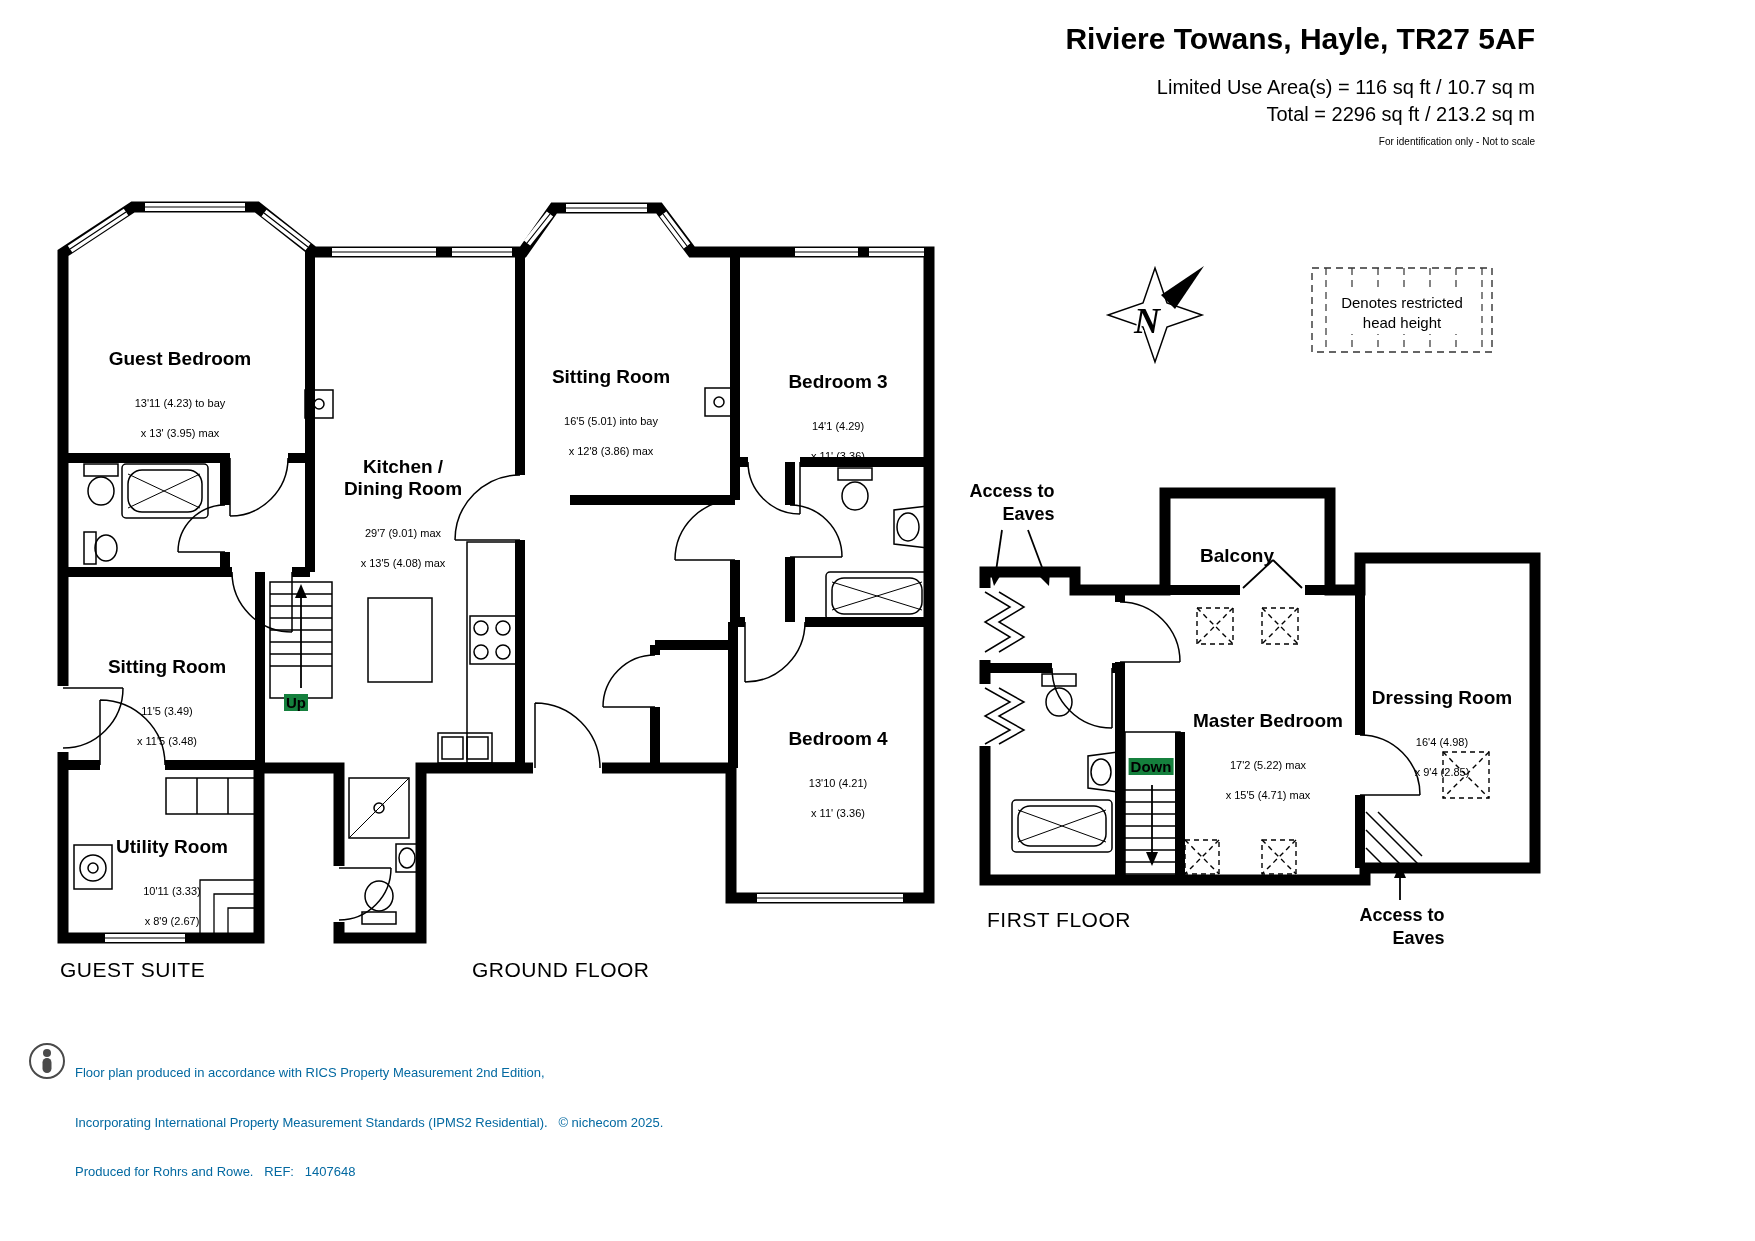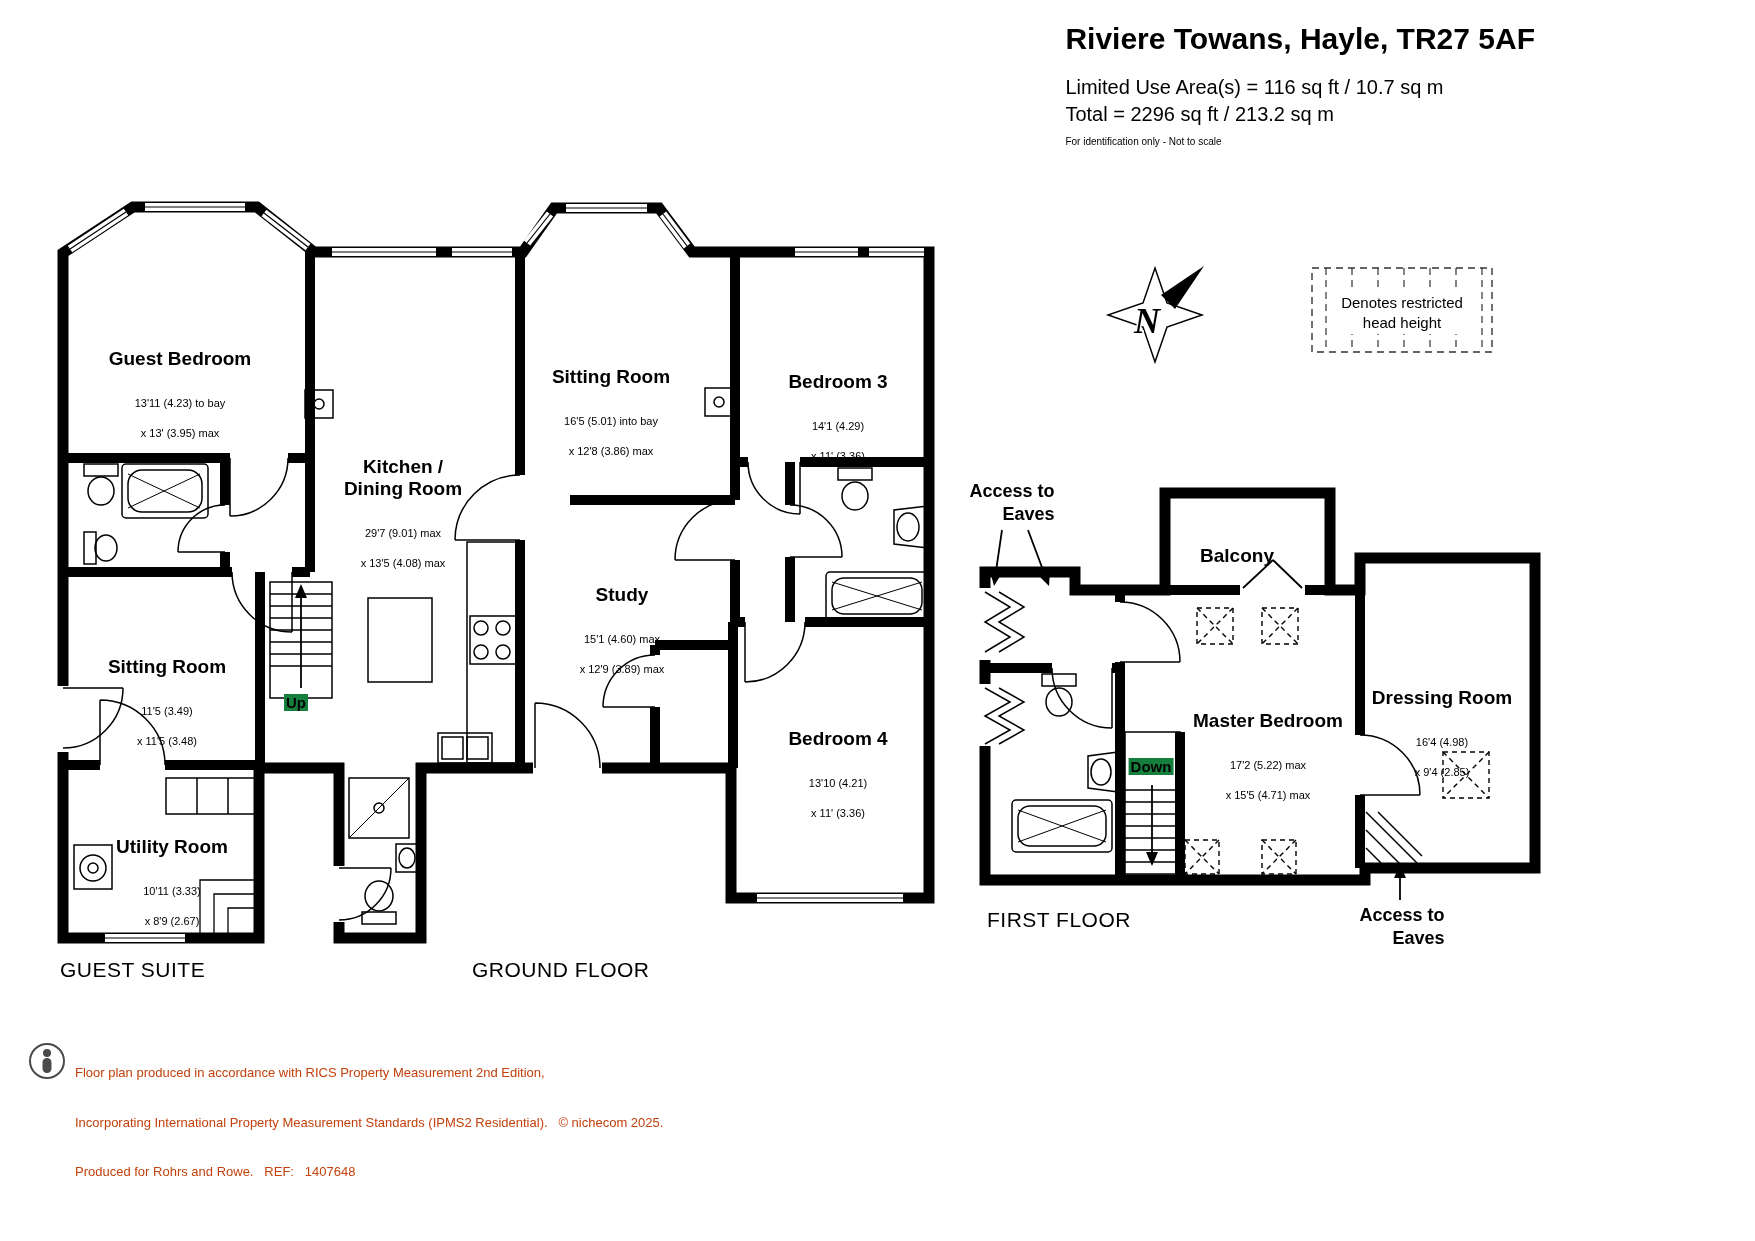--- a/index.html
+++ b/index.html
@@ -6,29 +6,29 @@
   #canvas{position:relative;width:1755px;height:1241px;background:#fff;overflow:hidden;
           font-family:"Liberation Sans",sans-serif;color:#000;}
   svg{position:absolute;left:0;top:0;}
   .room-label{position:absolute;transform:translateX(-50%);text-align:center;white-space:pre-line;}
   .room-name{font-weight:bold;font-size:19px;line-height:22px;white-space:pre-line;}
   .room-dims{font-size:11px;line-height:30px;white-space:pre-line;}
   .eaves-label{position:absolute;transform:translateX(-50%);text-align:right;
                font-weight:bold;font-size:18px;line-height:23px;white-space:pre-line;}
   .stair-label{position:absolute;transform:translateX(-50%);font-weight:bold;font-size:15px;background:#15803d;padding:0 2px;}
   .section-label{position:absolute;font-weight:normal;font-size:21px;letter-spacing:.5px;}
-  .header{position:absolute;top:22px;right:220px;}
+  .header{position:absolute;top:22px;right:220px;text-align:right;}
   .header h1{margin:0 0 18px 0;font-size:30px;line-height:34px;font-weight:bold;}
   .header .area-line{font-size:20px;line-height:27px;}
   .header .disclaimer{font-size:10px;margin-top:8px;}
   .legend-text{position:absolute;left:1402px;top:292px;transform:translateX(-50%);
                text-align:center;font-weight:normal;font-size:15px;line-height:20px;
                white-space:pre-line;background:#fff;padding:1px 5px;}
   .footer{position:absolute;left:75px;top:1032px;font-size:13px;line-height:16.5px;
-          color:#c2410c;white-space:pre-wrap;}
+          color:#0369a1;white-space:pre-wrap;}
 </style>
 </head>
 <body>
 
 <div id="canvas">
 
 <svg width="1755" height="1241" viewBox="0 0 1755 1241">
 
   <g stroke="#000" fill="none">
     <path fill="#fff" stroke-width="11" d="M63,938 L63,253 L133,207 L257,207 L314,252 L523,252 L554,208 L659,208 L692,252 L929,252 L929,898 L731,898 L731,768 L421,768 L421,938 L339,938 L339,768 L259,768 L259,938 Z"></path>
@@ -232,25 +232,20 @@
   <div class="room-label" style="left:838px;top:353px">
     <div class="room-name">Bedroom 3</div>
     <div class="room-dims">14'1 (4.29)
 x 11' (3.36)</div>
   </div>
   <div class="room-label" style="left:167px;top:638px">
     <div class="room-name">Sitting Room</div>
     <div class="room-dims">11'5 (3.49)
 x 11'5 (3.48)</div>
   </div>
-  <div class="room-label" style="left:622px;top:566px">
-    <div class="room-name">Study</div>
-    <div class="room-dims">15'1 (4.60) max
-x 12'9 (3.89) max</div>
-  </div>
   <div class="room-label" style="left:838px;top:710px">
     <div class="room-name">Bedroom 4</div>
     <div class="room-dims">13'10 (4.21)
 x 11' (3.36)</div>
   </div>
   <div class="room-label" style="left:172px;top:818px">
     <div class="room-name">Utility Room</div>
     <div class="room-dims">10'11 (3.33)
 x 8'9 (2.67)</div>
   </div>

